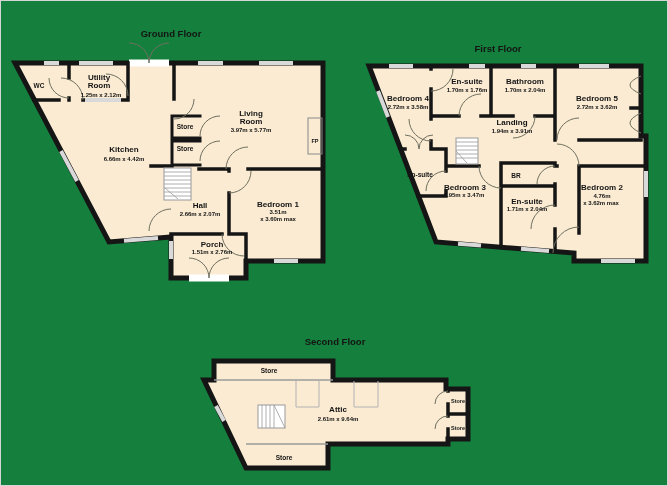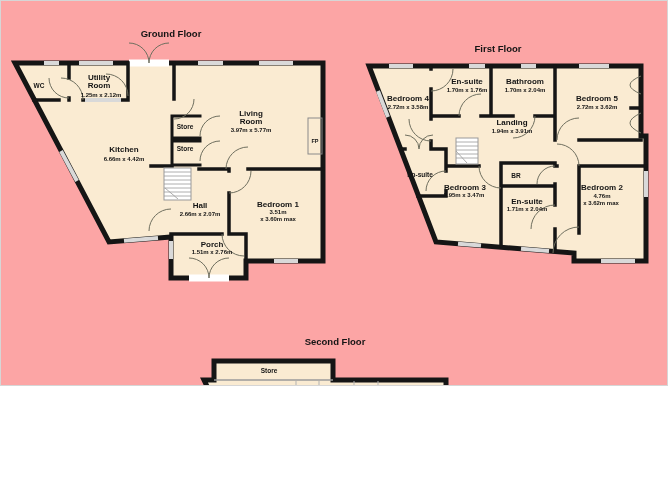--- a/index.html
+++ b/index.html
@@ -1,17 +1,17 @@
 <!DOCTYPE html>
 <html><head>
 <meta charset="utf-8">
 <style>
   html,body{margin:0;padding:0;background:#ffffff;}
   #canvas{
-    position:relative;width:668px;height:386px;background:#fca5a5;
+    position:relative;width:668px;height:486px;background:#15803d;
     border:1px solid #d6d6d6;box-sizing:border-box;overflow:hidden;
     font-family:"Liberation Sans", sans-serif;
   }
   svg{position:absolute;left:0;top:0;}
   .room{fill:#FAEBD2;stroke:#151515;stroke-width:5;stroke-linejoin:miter;}
   .iw{fill:none;stroke:#151515;stroke-width:3.5;stroke-linecap:square;}
   .iw2{fill:none;stroke:#151515;stroke-width:3;stroke-linecap:square;}
   .egap{fill:none;stroke:#ffffff;stroke-width:7;stroke-linecap:butt;}
   .door{fill:none;stroke:#6F6F5F;stroke-width:1;}
   .win{fill:none;stroke:#D9D9D9;stroke-width:4;stroke-linecap:butt;}

